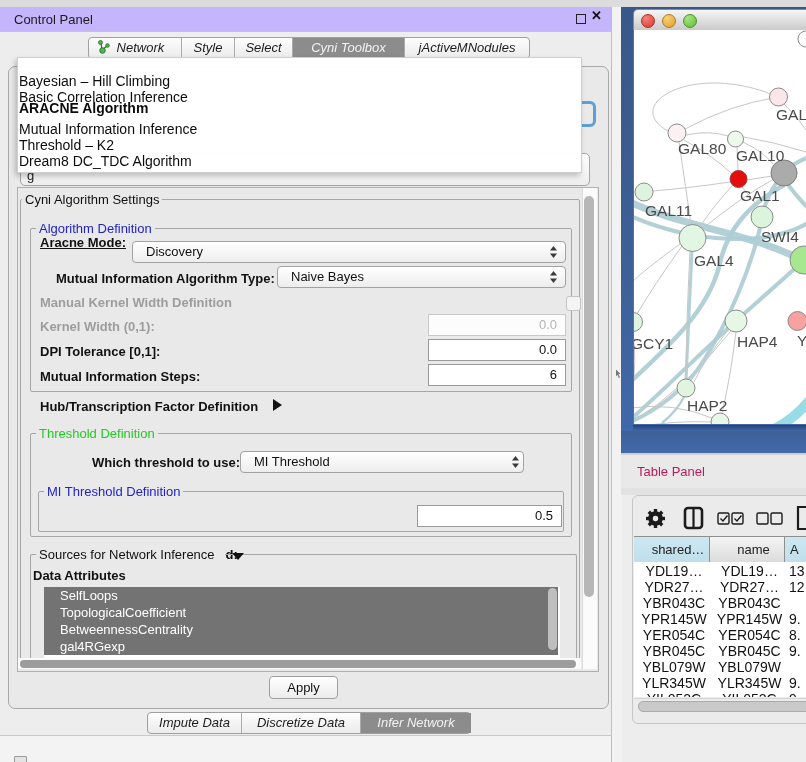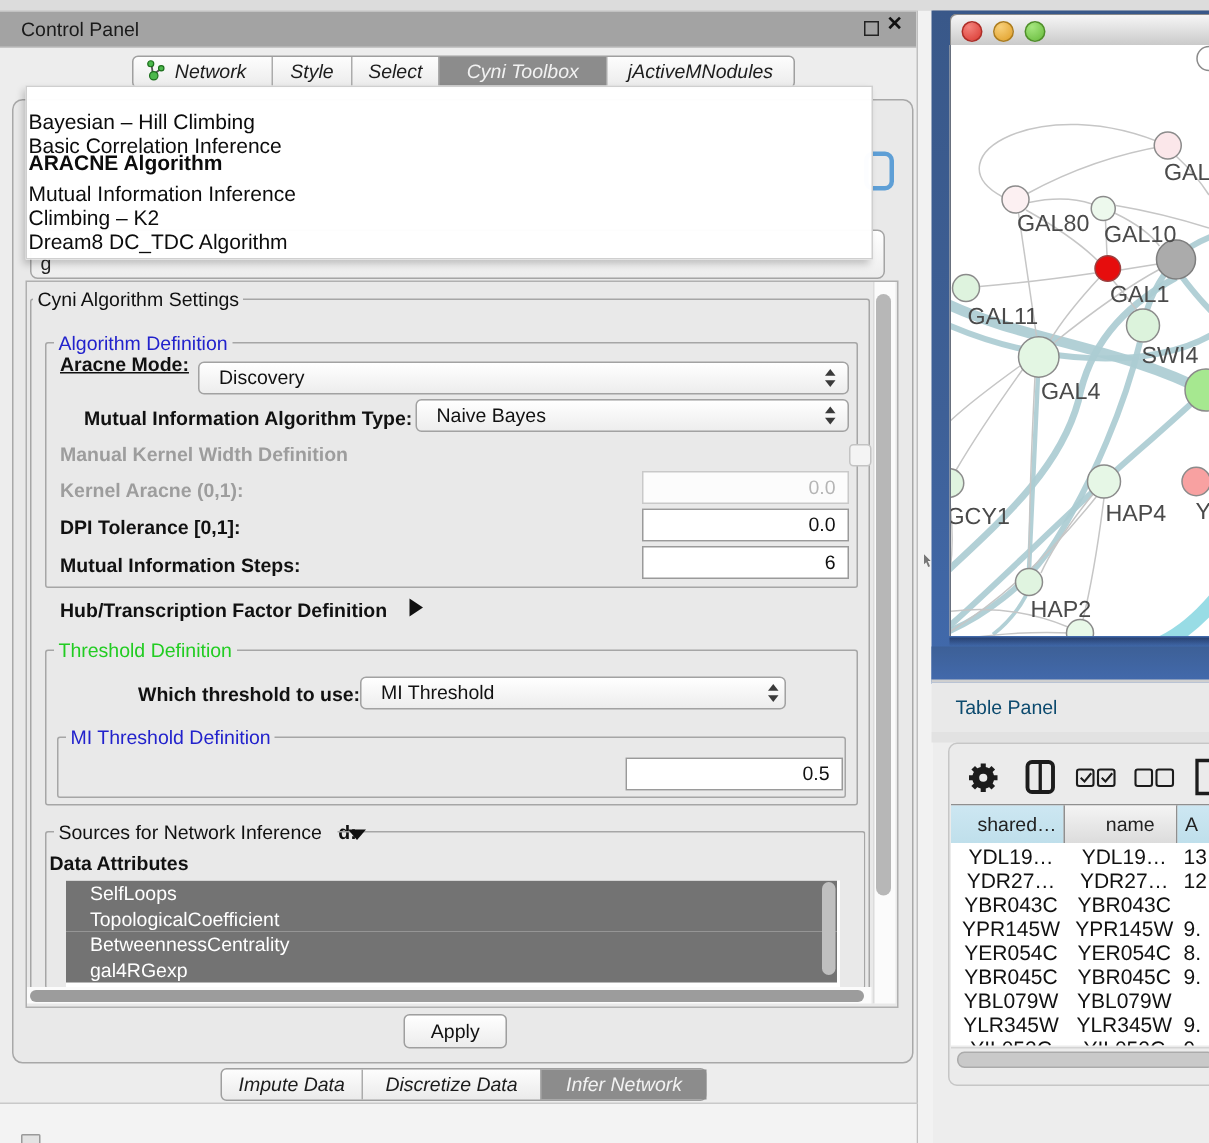--- a/index.html
+++ b/index.html
@@ -1,21 +1,21 @@
 <!DOCTYPE html>
 <html><head>
 <meta charset="utf-8">
 <style>
 html,body{margin:0;padding:0;}
 body{width:806px;height:762px;position:relative;overflow:hidden;
  font-family:"Liberation Sans",sans-serif;background:#ededed;}
 .abs{position:absolute;}
 
 #topstrip{left:0;top:0;width:806px;height:7px;background:#dcdcdc;border-bottom:1px solid #c2c2c2;}
-#titlebar{left:0;top:8px;width:611px;height:24px;background:#a3a3a3;}
+#titlebar{left:0;top:8px;width:611px;height:24px;background:#c4b5fd;}
 #titlebar .t{position:absolute;left:14px;top:4px;font-size:13px;color:#1a1a1a;}
 #tb-line{left:0;top:31px;width:612px;height:1px;background:#c6c6c6;}
 #float-ic{left:576px;top:14px;width:8px;height:8px;border:1.5px solid #222;}
 #close-ic{left:591px;top:8px;font-size:13px;font-weight:bold;color:#111;}
 
 .tabstrip{top:37px;height:20px;background:linear-gradient(#fdfdfd,#ebebeb);
  border:1px solid #9f9f9f;border-radius:4px;}
 .tab{position:absolute;top:0;height:20px;line-height:20px;text-align:center;
  font-size:13px;color:#1c1c1c;border-left:1px solid #ababab;font-style:italic;}
 .tab.first{border-left:none;}
@@ -63,21 +63,21 @@
 
 #nwin{left:633px;top:9px;width:173px;height:416px;}
 #ntitle{left:0;top:0;width:175px;height:21px;background:linear-gradient(#f6f6f6,#c8c8c8);
  border:1px solid #8a8a8a;border-bottom:1px solid #777;border-radius:5px 0 0 0;position:absolute;}
 .light{position:absolute;top:5px;width:12px;height:12px;border-radius:50%;}
 #ncontent{left:0;top:21px;width:172px;height:394px;background:#fff;position:absolute;overflow:hidden;border-left:1px solid #68707e;}
 #nshadow{left:633px;top:425px;width:173px;height:6px;background:linear-gradient(rgba(15,25,55,0.5),rgba(15,25,55,0));}
 
 #tp-sep{left:621px;top:453px;width:185px;height:2px;background:#cfcfcf;}
 #tp-title{left:621px;top:455px;width:185px;height:33px;background:#e9e9e9;}
-#tp-title .t{position:absolute;left:16px;top:9px;font-size:13px;color:#0c4a6e;}
+#tp-title .t{position:absolute;left:16px;top:9px;font-size:13px;color:#be185d;}
 #tp-mid{left:621px;top:488px;width:185px;height:7px;background:#e2e2e2;}
 #tp-panel{left:632px;top:495px;width:190px;height:227px;background:#ebebeb;
  border:1px solid #c6c6c6;border-radius:6px;}
 
 #thead{left:634px;top:536px;width:172px;height:26px;border-top:1px solid #8f8f8f;border-bottom:1px solid #8f8f8f;}
 .th{position:absolute;top:0;height:25px;line-height:25px;text-align:center;text-indent:13px;font-size:13px;color:#222;}
 #tbody{left:634px;top:562px;width:172px;height:135px;background:#fff;overflow:hidden;font-size:14px;color:#111;}
 .tr{position:absolute;width:172px;height:16px;line-height:16px;}
 .c1{position:absolute;left:2px;width:76px;text-align:center;}
 .c2{position:absolute;left:78px;width:75px;text-align:center;}
@@ -128,21 +128,21 @@
     <polygon points="1,8.5 8,8.5 4.5,13" fill="#3a3a3a"></polygon>
   </svg>
 <div class="lbl" style="left:40px;top:271px;margin-left:16px;">Mutual Information Algorithm Type:</div>
 <div class="combo" style="left:277px;top:266px;width:274px;">Naive Bayes</div>
 <svg class="abs" style="left:549px;top:270px;" width="9" height="14">
     <polygon points="4.5,1 8,5.5 1,5.5" fill="#3a3a3a"></polygon>
     <polygon points="1,8.5 8,8.5 4.5,13" fill="#3a3a3a"></polygon>
   </svg>
 <div class="lbl dis" style="left:40px;top:295px;">Manual Kernel Width Definition</div>
 <div id="cb-dis" class="abs"></div>
-<div class="lbl dis" style="left:40px;top:319px;">Kernel Aracne (0,1):</div>
+<div class="lbl dis" style="left:40px;top:319px;">Kernel Width (0,1):</div>
 <div class="tf dis" style="left:428px;top:314px;width:128px;">0.0</div>
 <div class="lbl" style="left:40px;top:344px;">DPI Tolerance [0,1]:</div>
 <div class="tf" style="left:428px;top:339px;width:128px;">0.0</div>
 <div class="lbl" style="left:40px;top:369px;">Mutual Information Steps:</div>
 <div class="tf" style="left:428px;top:364px;width:128px;">6</div>
 <div class="lbl" style="left:40px;top:399px;">Hub/Transcription Factor Definition</div>
 <svg class="abs" style="left:271px;top:398px;" width="12" height="14">
     <polygon points="2,1 11,7 2,13" fill="#111"></polygon>
   </svg>
 
@@ -183,21 +183,21 @@
  <div class="tab" style="left:93px;width:118px;">Discretize Data</div>
  <div class="tab sel" style="left:212px;width:110px;">Infer Network</div>
 </div>
 
 <div id="focus-frag" class="abs"></div>
 <div id="dd" class="abs">
  <div class="it" style="top:15px;">Bayesian – Hill Climbing</div>
  <div class="it" style="top:31px;">Basic Correlation Inference</div>
  <div class="it" style="top:42px;font-weight:bold;">ARACNE Algorithm</div>
  <div class="it" style="top:63px;">Mutual Information Inference</div>
- <div class="it" style="top:79px;">Climbing – K2</div>
+ <div class="it" style="top:79px;">Threshold – K2</div>
  <div class="it" style="top:95px;">Dream8 DC_TDC Algorithm</div>
 </div>
 
 <div id="divider" class="abs"></div>
 <div id="desktop" class="abs"></div>
 <div id="desk-bot" class="abs"></div>
 <div id="nwin" class="abs">
  <div id="ntitle"></div>
  <div class="light" style="left:8px;background:radial-gradient(circle at 4px 3px,#f4837c,#d93831);border:1px solid #ad2d27;"></div>
  <div class="light" style="left:28.5px;background:radial-gradient(circle at 4px 3px,#f8d07a,#e09e26);border:1px solid #ad7d1e;"></div>

